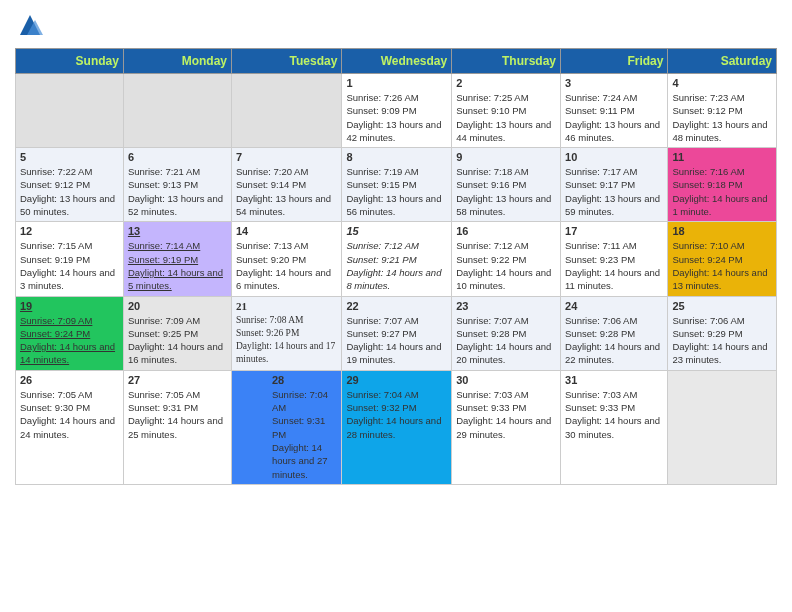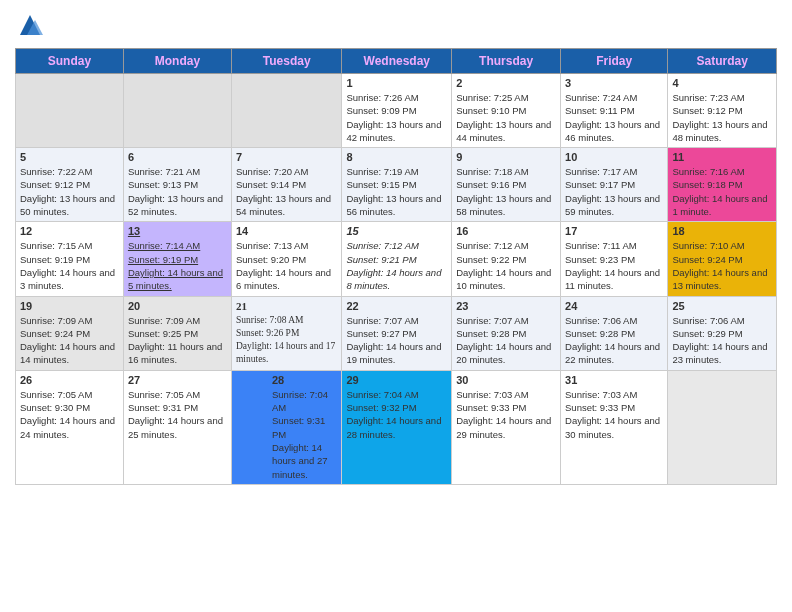--- a/index.html
+++ b/index.html
@@ -7,21 +7,21 @@
     .page { width: 792px; padding: 10px 15px; }
     .header { display: flex; justify-content: space-between; align-items: flex-start; margin-bottom: 8px; }
     .logo { display: flex; align-items: center; }
     .logo-text { font-size: 18px; font-weight: bold; line-height: 1.1; }
     .logo-general { color: #333; }
     .logo-blue { color: #1a5fa8; }
     .title-block { text-align: right; }
     .title-month { font-size: 36px; font-weight: bold; color: #333; }
     .title-location { font-size: 14px; color: #333; }
     .calendar { width: 100%; border-collapse: collapse; }
-    .calendar th { background: #1a5fa8; color: #f0abfc; font-size: 12px; font-weight: bold; padding: 5px 4px; text-align: center; border: 1px solid #999; }
+    .calendar th { background: #1a5fa8; color: #bef264; font-size: 12px; font-weight: bold; padding: 5px 4px; text-align: right; border: 1px solid #999; }
     .calendar td { border: 1px solid #ccc; vertical-align: top; padding: 3px 4px; font-size: 9.5px; color: #333; width: 113px; min-height: 80px; background: #fff; }
     .calendar tr:nth-child(even) td { background: #f0f4fa; }
     .calendar tr:nth-child(odd) td { background: #fff; }
     .day-num { font-size: 11px; font-weight: bold; color: #333; display: block; margin-bottom: 2px; }
     .day-info { line-height: 1.4; }
     .empty { background: #e8e8e8 !important; }
     .calendar tbody tr:first-child td.empty { background: #e0e0e0 !important; }
   </style>
 </head>
 <body>
@@ -134,27 +134,27 @@
           <td style="background: rgb(255, 255, 255);">
             <span class="day-num">17</span>
             <div class="day-info"><span>Sunrise: 7:11 AM</span><br><span>Sunset: 9:23 PM</span><br><span>Daylight: 14 hours and 11 minutes.</span></div>
           </td>
           <td style="background: #eab308;">
             <span class="day-num">18</span>
             <div class="day-info"><span>Sunrise: 7:10 AM</span><br><span>Sunset: 9:24 PM</span><br><span>Daylight: 14 hours and 13 minutes.</span></div>
           </td>
         </tr>
         <tr>
-          <td style="background: #e5e5e5;">
+          <td style="background: #22c55e; text-decoration: underline;">
             <span class="day-num">19</span>
             <div class="day-info"><span>Sunrise: 7:09 AM</span><br><span>Sunset: 9:24 PM</span><br><span>Daylight: 14 hours and 14 minutes.</span></div>
           </td>
           <td style="background: #e5e5e5;">
             <span class="day-num">20</span>
-            <div class="day-info"><span>Sunrise: 7:09 AM</span><br><span>Sunset: 9:25 PM</span><br><span>Daylight: 11 hours and 16 minutes.</span></div>
+            <div class="day-info"><span>Sunrise: 7:09 AM</span><br><span>Sunset: 9:25 PM</span><br><span>Daylight: 14 hours and 16 minutes.</span></div>
           </td>
           <td style="background: rgb(238, 242, 249); font-family: Liberation Serif, serif;">
             <span class="day-num">21</span>
             <div class="day-info"><span>Sunrise: 7:08 AM</span><br><span>Sunset: 9:26 PM</span><br><span>Daylight: 14 hours and 17 minutes.</span></div>
           </td>
           <td style="background: rgb(238, 242, 249);">
             <span class="day-num">22</span>
             <div class="day-info"><span>Sunrise: 7:07 AM</span><br><span>Sunset: 9:27 PM</span><br><span>Daylight: 14 hours and 19 minutes.</span></div>
           </td>
           <td style="background: rgb(238, 242, 249);">

